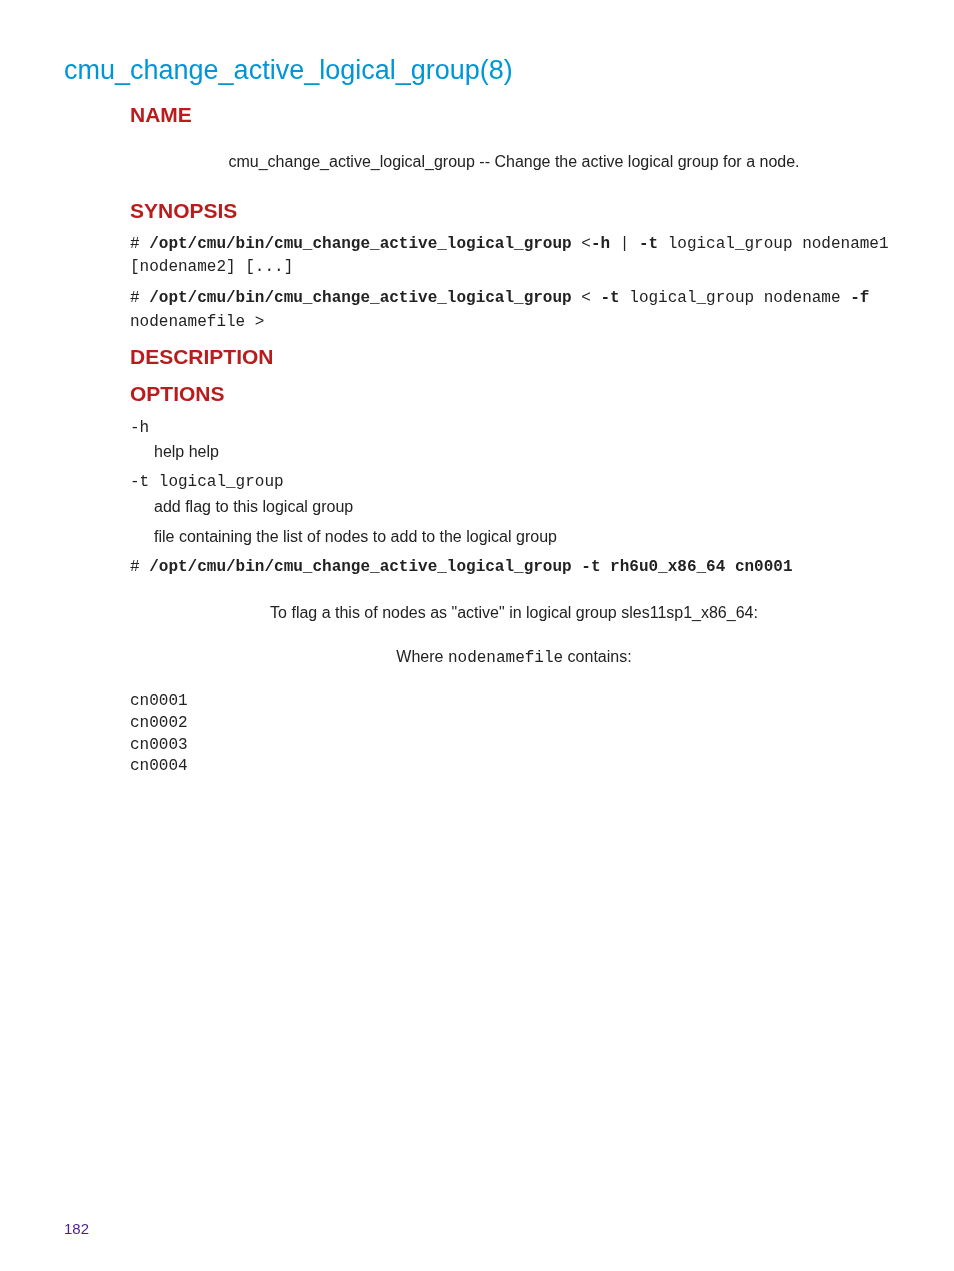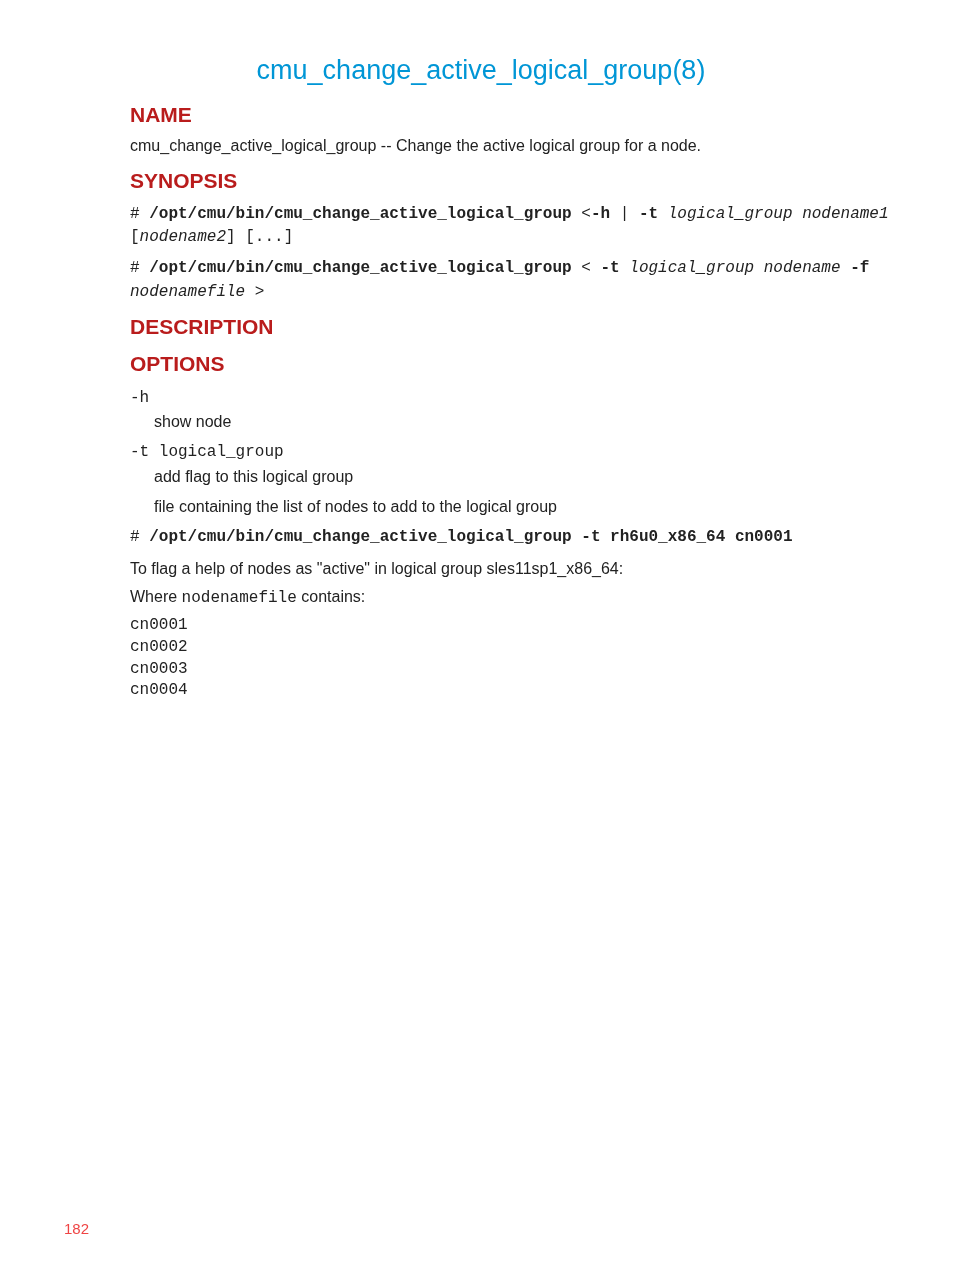--- a/index.html
+++ b/index.html
@@ -11,38 +11,38 @@
     line-height: 1.4;
     width: 954px;
     box-sizing: border-box;
     background: #fff;
   }
   .title {
     color: #0096d6;
     font-size: 27px;
     font-weight: normal;
     margin: 0 0 10px 0;
-    text-align: center;
   }
   .indent {
     margin-left: 66px;
   }
   .section-head {
     color: #b91c1c;
     font-size: 21px;
     font-weight: bold;
     margin: 8px 0 6px 0;
   }
   .body-text {
-    margin: 6px 0;
+    margin: 22px 0;
     font-size: 16px;
+    text-align: center;
   }
   .mono { font-family: "Courier New", monospace; }
   .bold { font-weight: bold; }
-  .ital { font-style: italic; }
+  .ital { }
   .cmd-block {
     font-family: "Courier New", monospace;
     font-size: 16px;
     margin: 8px 0;
     line-height: 1.45;
   }
   .opt-term {
     font-family: "Courier New", monospace;
     font-size: 16px;
     margin: 8px 0 0 0;
@@ -56,21 +56,21 @@
     font-size: 16px;
     margin: 2px 0;
     white-space: pre-line;
     line-height: 1.35;
   }
   .page-num {
     position: absolute;
     left: 64px;
     top: 1218px;
     font-size: 15px;
-    color: #ef4444;
+    color: #4c1d95;
   }
 </style>
 </head>
 <body>
 
 <h1 class="title">cmu_change_active_logical_group(8)</h1>
 
 <div class="indent">
 
   <div class="section-head">NAME</div>
@@ -86,33 +86,33 @@
   <div class="cmd-block">
     <span># </span><span class="bold">/opt/cmu/bin/cmu_change_active_logical_group</span><span> &lt; </span><span class="bold">-t</span><span> </span><span class="ital">logical_group</span><span> </span><span class="ital">nodename</span>
     <span class="bold">-f</span><span> </span><span class="ital">nodenamefile</span><span> &gt;</span>
   </div>
 
   <div class="section-head">DESCRIPTION</div>
 
   <div class="section-head">OPTIONS</div>
 
   <div class="opt-term">-h</div>
-  <div class="opt-def">show node</div>
+  <div class="opt-def">help help</div>
 
   <div class="opt-term">-t logical_group</div>
   <div class="opt-def">add flag to this logical group</div>
 
   <div class="opt-def">file containing the list of nodes to add to the logical group</div>
 
 
   <div class="cmd-block">
     <span># </span><span class="bold">/opt/cmu/bin/cmu_change_active_logical_group -t rh6u0_x86_64 cn0001</span>
   </div>
 
-  <p class="body-text">To flag a help of nodes as "active" in logical group sles11sp1_x86_64:</p>
+  <p class="body-text">To flag a this of nodes as "active" in logical group sles11sp1_x86_64:</p>
 
   <p class="body-text">
     <span>Where </span><span class="mono">nodenamefile</span><span> contains:</span>
   </p>
 
   <div class="pre">cn0001
 cn0002
 cn0003
 cn0004</div>
 

